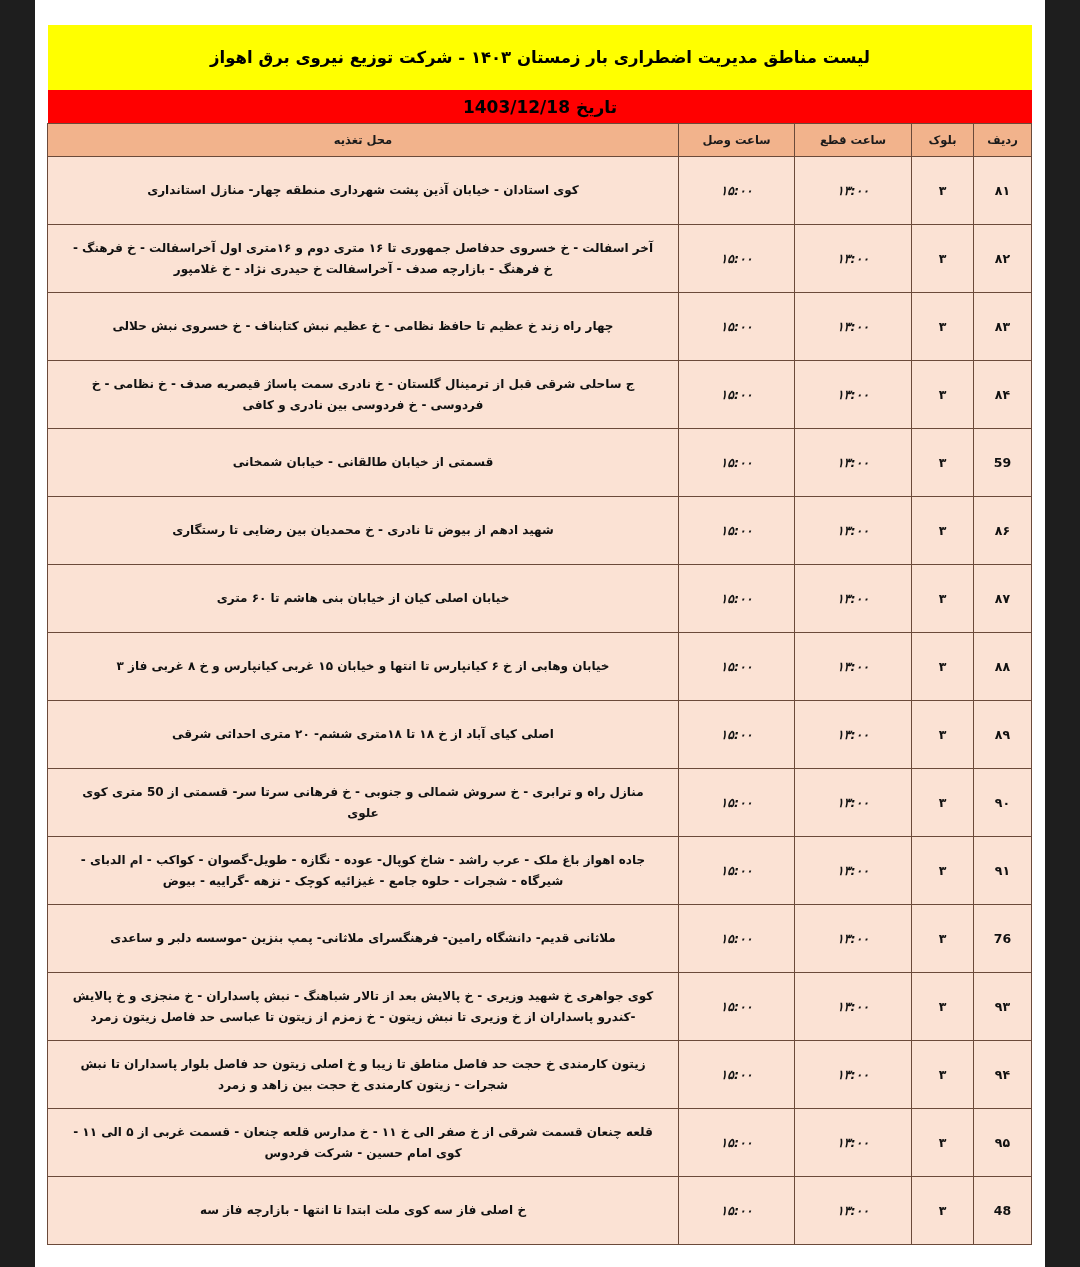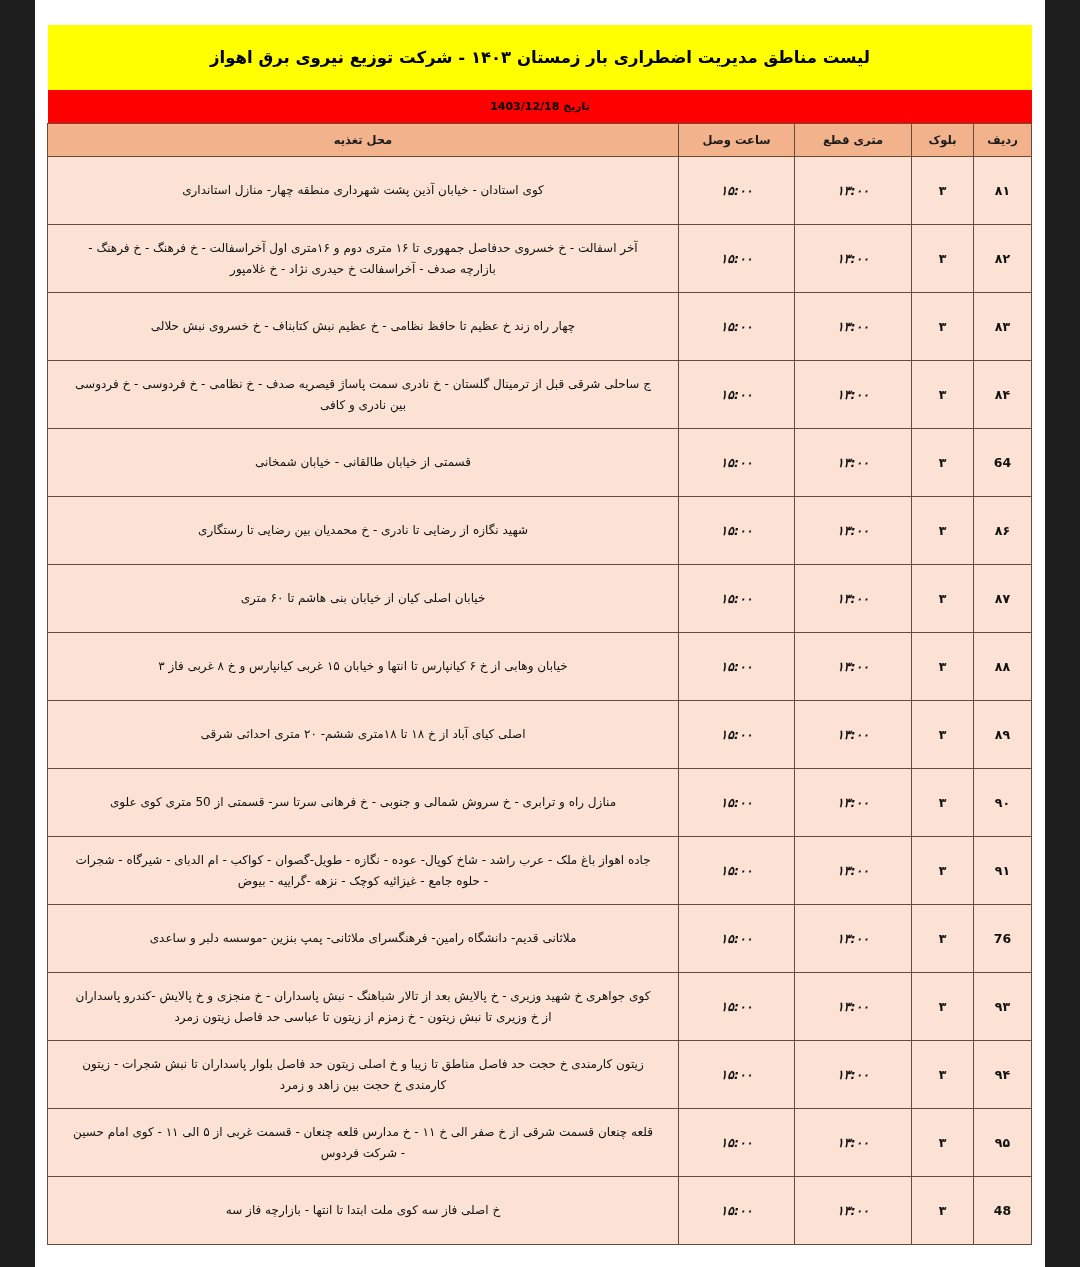--- a/index.html
+++ b/index.html
@@ -60,21 +60,21 @@
   
   .date-bar {
     background: #ff0000;
     height: 33px;
     display: flex;
     align-items: center;
     justify-content: center;
   }
   .date-bar .date-text {
     color: #000000;
-    font-size: 11px;
+    font-size: 17px;
     font-weight: bold;
     direction: rtl;
     unicode-bidi: isolate;
     text-align: center;
   }
 
   
   table.schedule {
     width: 984px;
     border-collapse: collapse;
@@ -117,21 +117,21 @@
     font-weight: bold;
   }
   table.schedule td.cell-time {
     font-size: 12.5px;
     font-weight: bold;
     letter-spacing: 0.3px;
     font-style: italic;
   }
   table.schedule td.cell-loc {
     font-size: 12px;
-    font-weight: normal;
+    font-weight: bold;
     text-align: center;
     padding: 12px 24px;
   }
 
   
   tr[data-rowheight="1"] td { height: 68px; }
 </style>
 </head>
 <body>
 
@@ -152,21 +152,21 @@
           <col class="c-radif">
           <col class="c-block">
           <col class="c-cut">
           <col class="c-res">
           <col class="c-loc">
         </colgroup>
         <thead>
           <tr>
             <th>ردیف</th>
             <th>بلوک</th>
-            <th>متری قطع</th>
+            <th>ساعت قطع</th>
             <th>ساعت وصل</th>
             <th>محل تغذیه</th>
           </tr>
         </thead>
         <tbody id="schedule-body">
             <tr data-rowheight="1">
               <td class="cell-num">۸۱</td>
               <td class="cell-block">۳</td>
               <td class="cell-time">۱۳:۰۰</td>
               <td class="cell-time">۱۵:۰۰</td>
@@ -187,32 +187,32 @@
               <td class="cell-loc">چهار راه زند خ عظیم تا حافظ نظامی  - خ عظیم نبش کتابناف - خ خسروی نبش حلالی</td>
             </tr>
             <tr data-rowheight="1">
               <td class="cell-num">۸۴</td>
               <td class="cell-block">۳</td>
               <td class="cell-time">۱۳:۰۰</td>
               <td class="cell-time">۱۵:۰۰</td>
               <td class="cell-loc">ج ساحلی شرقی قبل از ترمینال گلستان - خ نادری سمت پاساژ قیصریه صدف - خ نظامی - خ فردوسی - خ فردوسی بین نادری و کافی</td>
             </tr>
             <tr data-rowheight="1">
-              <td class="cell-num">64</td>
+              <td class="cell-num">59</td>
               <td class="cell-block">۳</td>
               <td class="cell-time">۱۳:۰۰</td>
               <td class="cell-time">۱۵:۰۰</td>
               <td class="cell-loc">قسمتی از خیابان طالقانی - خیابان شمخانی</td>
             </tr>
             <tr data-rowheight="1">
               <td class="cell-num">۸۶</td>
               <td class="cell-block">۳</td>
               <td class="cell-time">۱۳:۰۰</td>
               <td class="cell-time">۱۵:۰۰</td>
-              <td class="cell-loc">شهید نگازه از رضایی تا نادری - خ محمدیان بین رضایی تا رستگاری</td>
+              <td class="cell-loc">شهید ادهم از بیوض تا نادری - خ محمدیان بین رضایی تا رستگاری</td>
             </tr>
             <tr data-rowheight="1">
               <td class="cell-num">۸۷</td>
               <td class="cell-block">۳</td>
               <td class="cell-time">۱۳:۰۰</td>
               <td class="cell-time">۱۵:۰۰</td>
               <td class="cell-loc">خیابان اصلی کیان از خیابان بنی هاشم تا ۶۰ متری</td>
             </tr>
             <tr data-rowheight="1">
               <td class="cell-num">۸۸</td>

